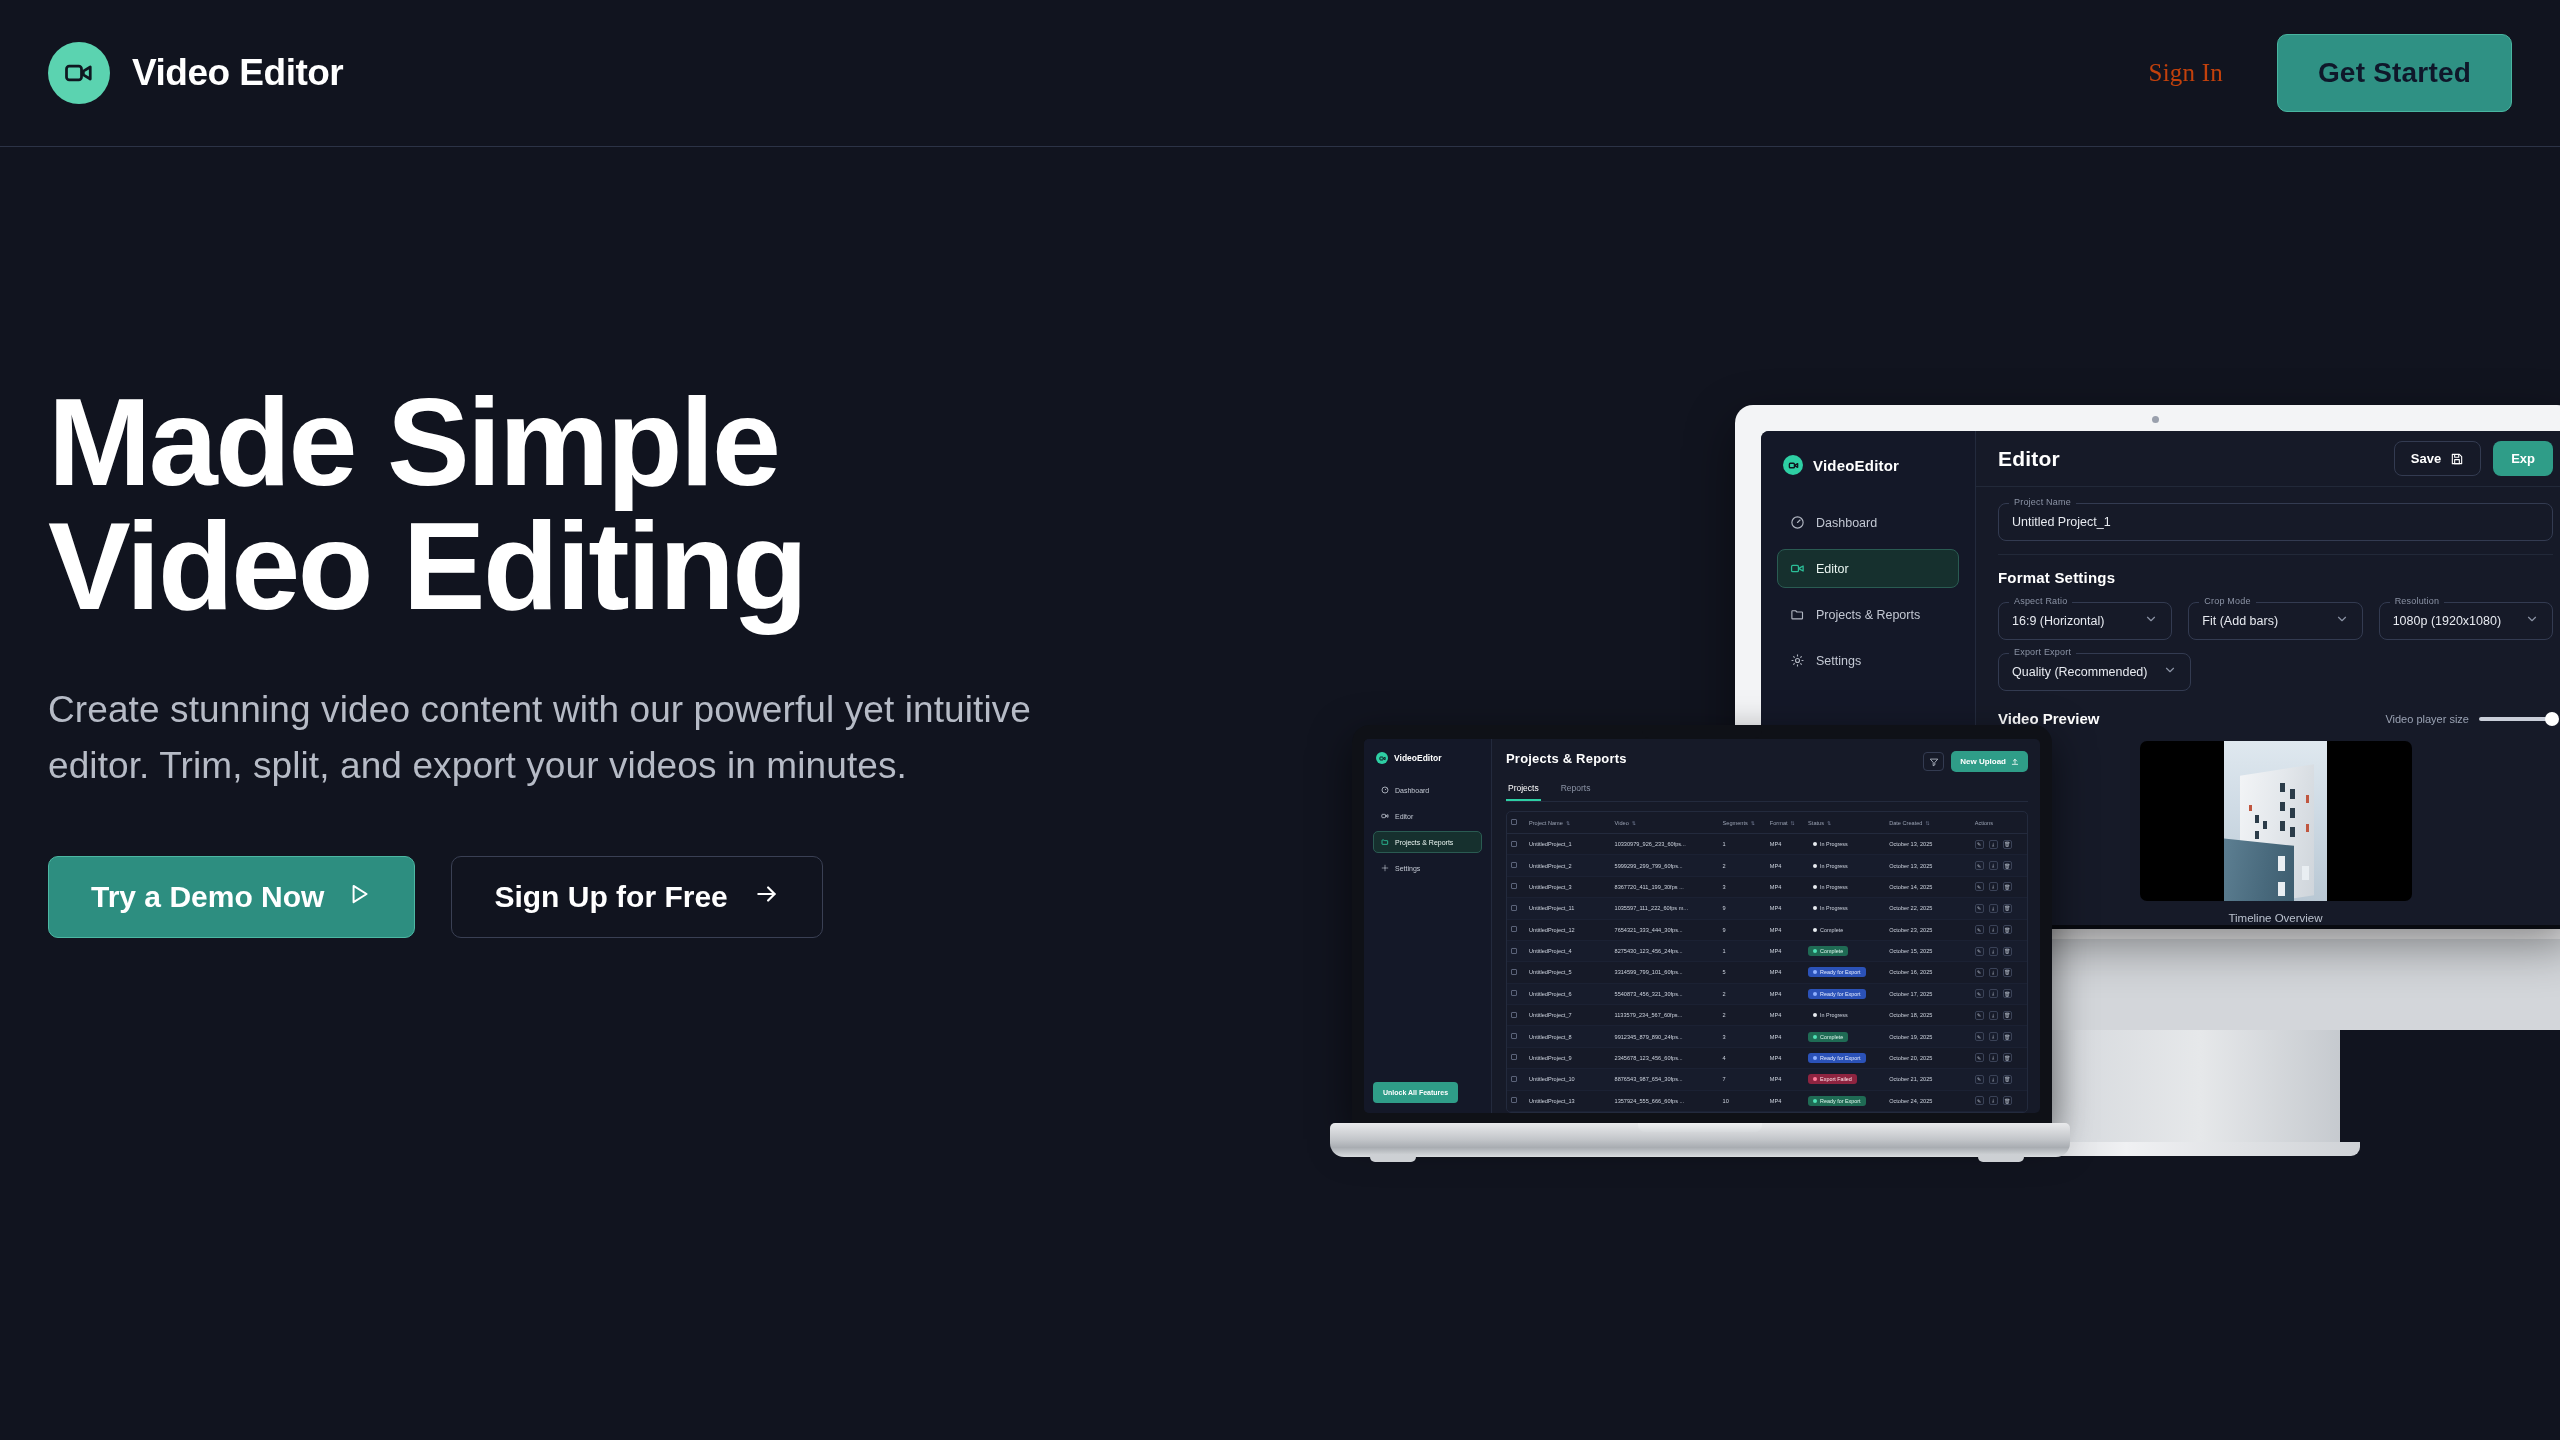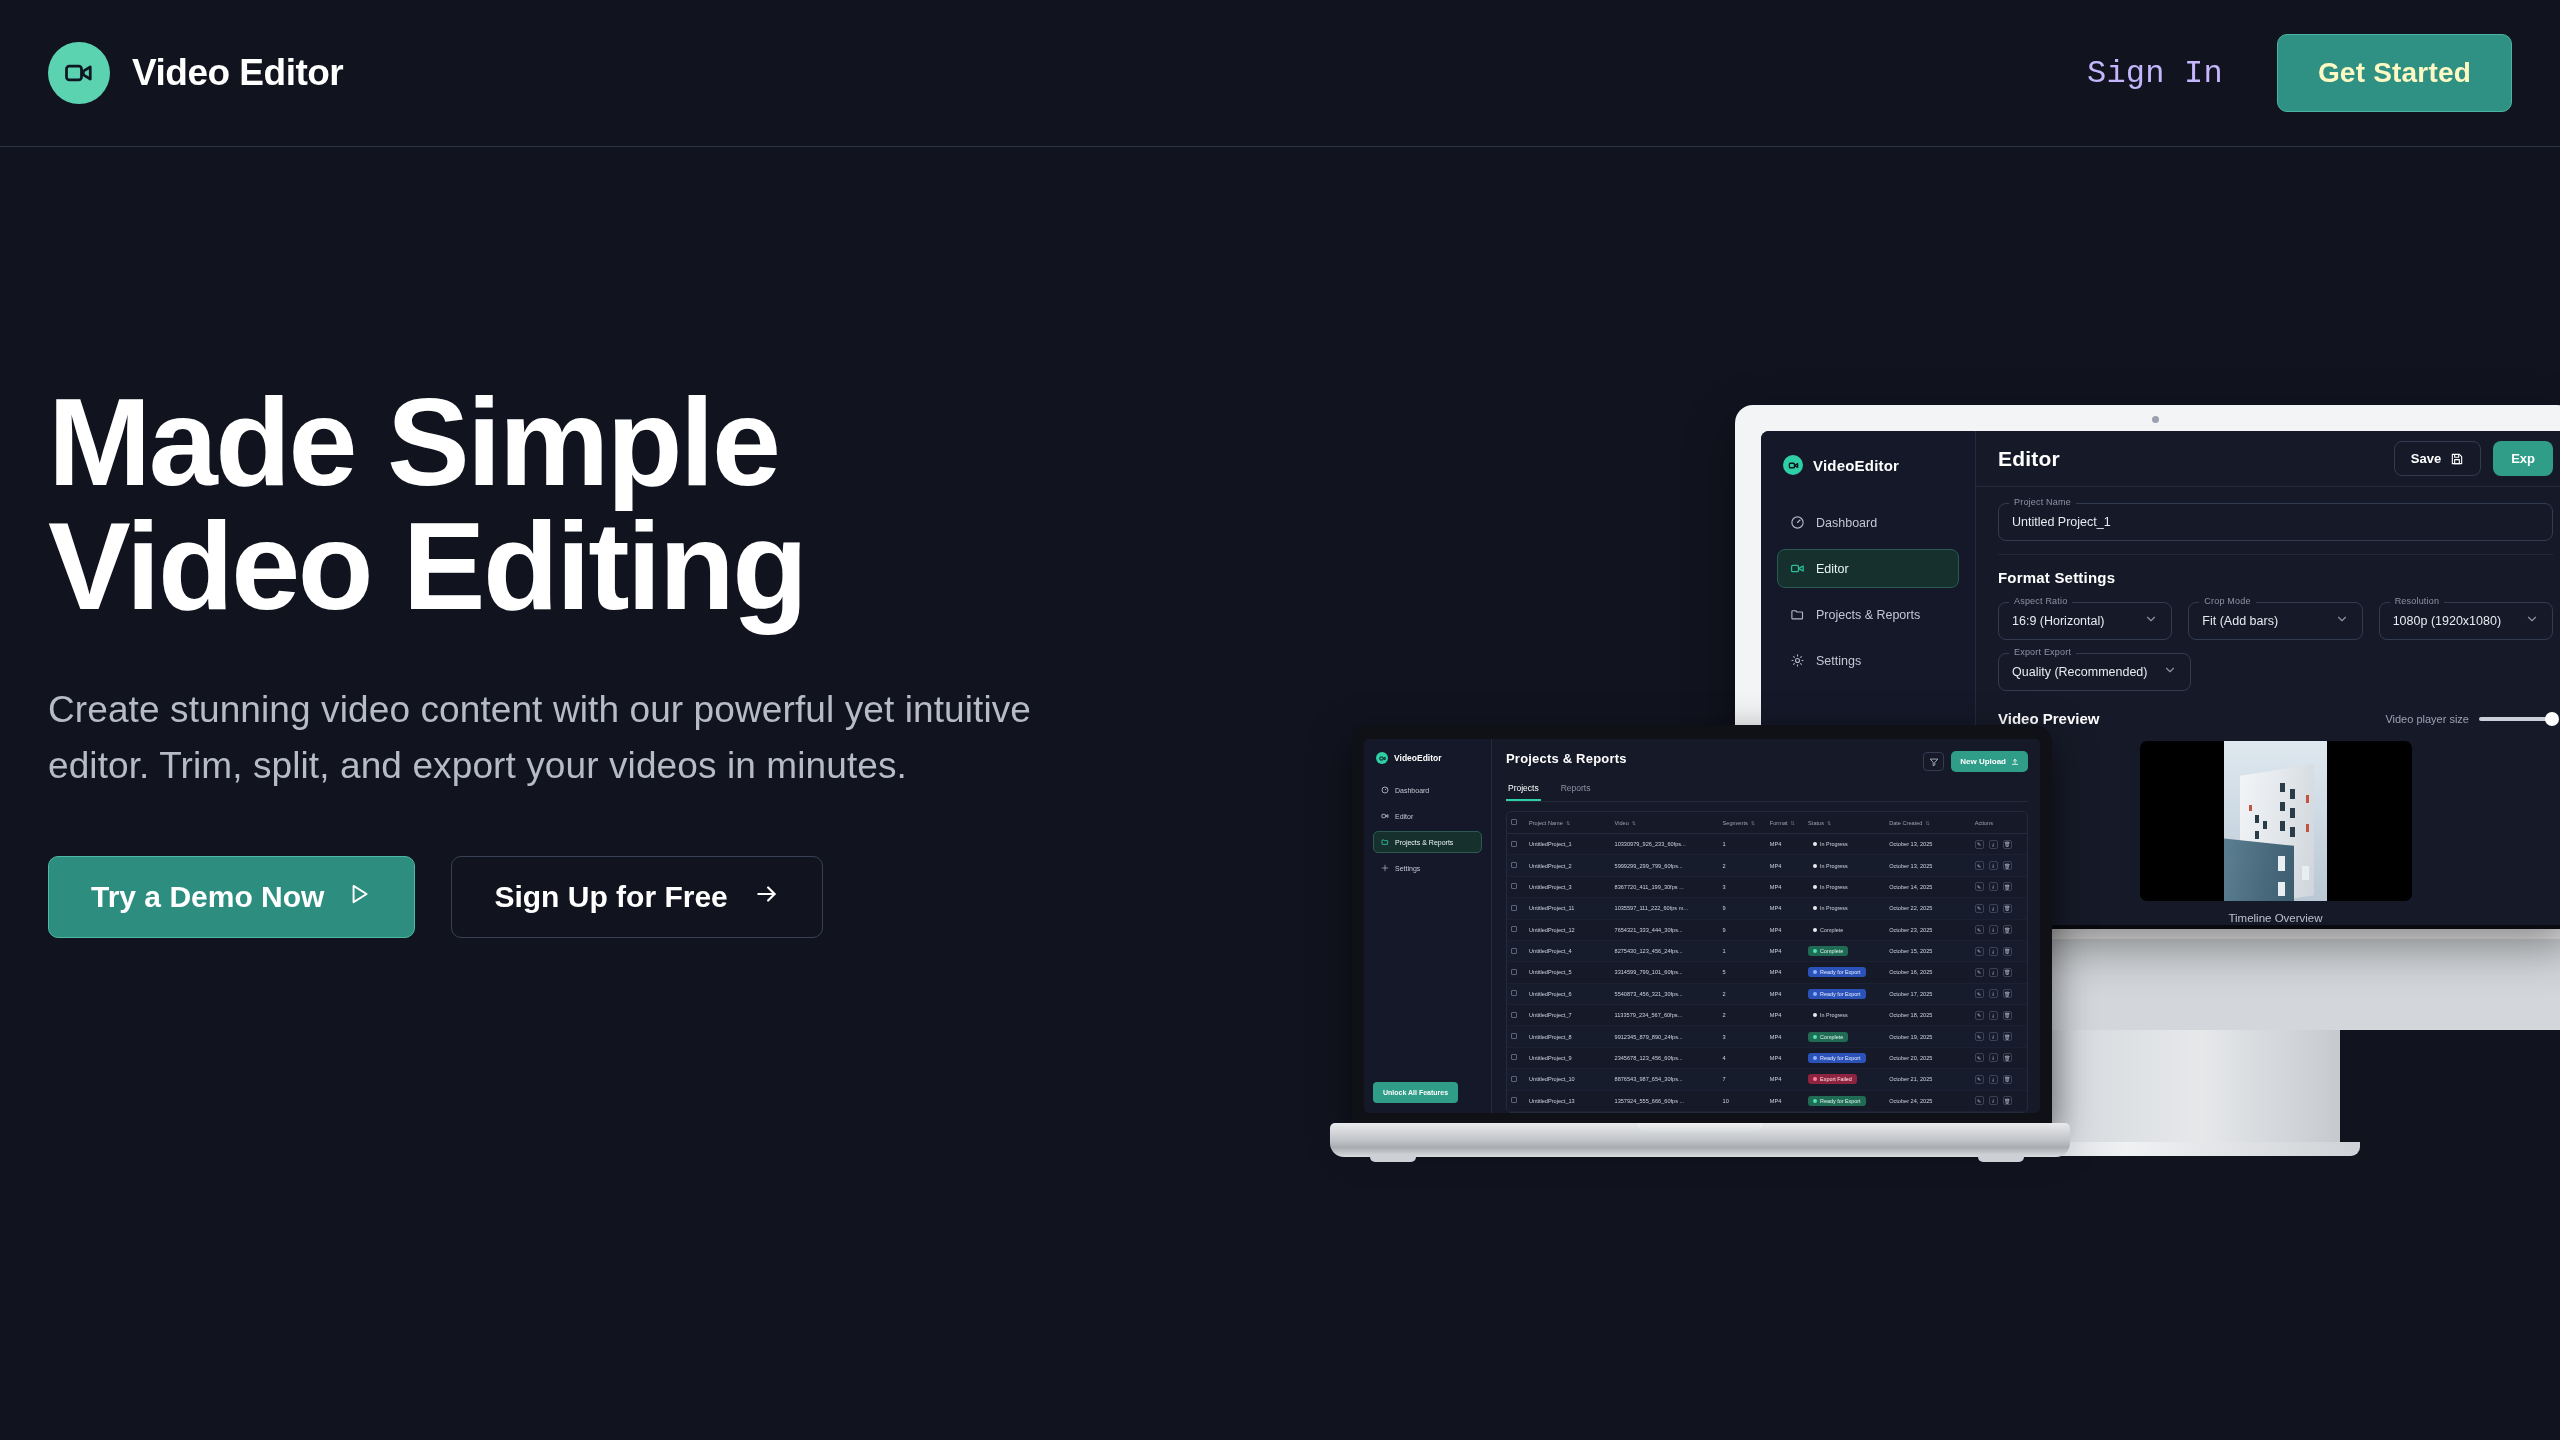--- a/index.html
+++ b/index.html
@@ -26,28 +26,28 @@
     background:#5bd3b0;
     display:flex;align-items:center;justify-content:center;
     flex:0 0 auto;
   }
   .brand-mark svg{display:block;}
   .brand-name{
     font-size:37px;font-weight:bold;letter-spacing:-.5px;color:#ffffff;
   }
   .header-right{margin-left:auto;display:flex;align-items:center;gap:54px;}
   .signin-link{
-    font-size:32px;color:#c4b5fd;letter-spacing:.2px;cursor:pointer;
-    background:none;border:none;font-family:Liberation Mono, monospace;
+    font-size:25px;color:#c2410c;letter-spacing:.2px;cursor:pointer;
+    background:none;border:none;font-family:Liberation Serif, serif;
   }
   .get-started-btn{
     background:#2f9184;
     border:1px solid #49b5a0;
     border-radius:10px;
-    color:#fef9c3;
+    color:#0f172a;
     font-size:28px;font-weight:bold;
     padding:22px 40px;
     cursor:pointer;
     font-family:inherit;
     letter-spacing:.2px;
   }
 
   
   .hero{
     position:absolute;left:48px;top:380px;width:1100px;

